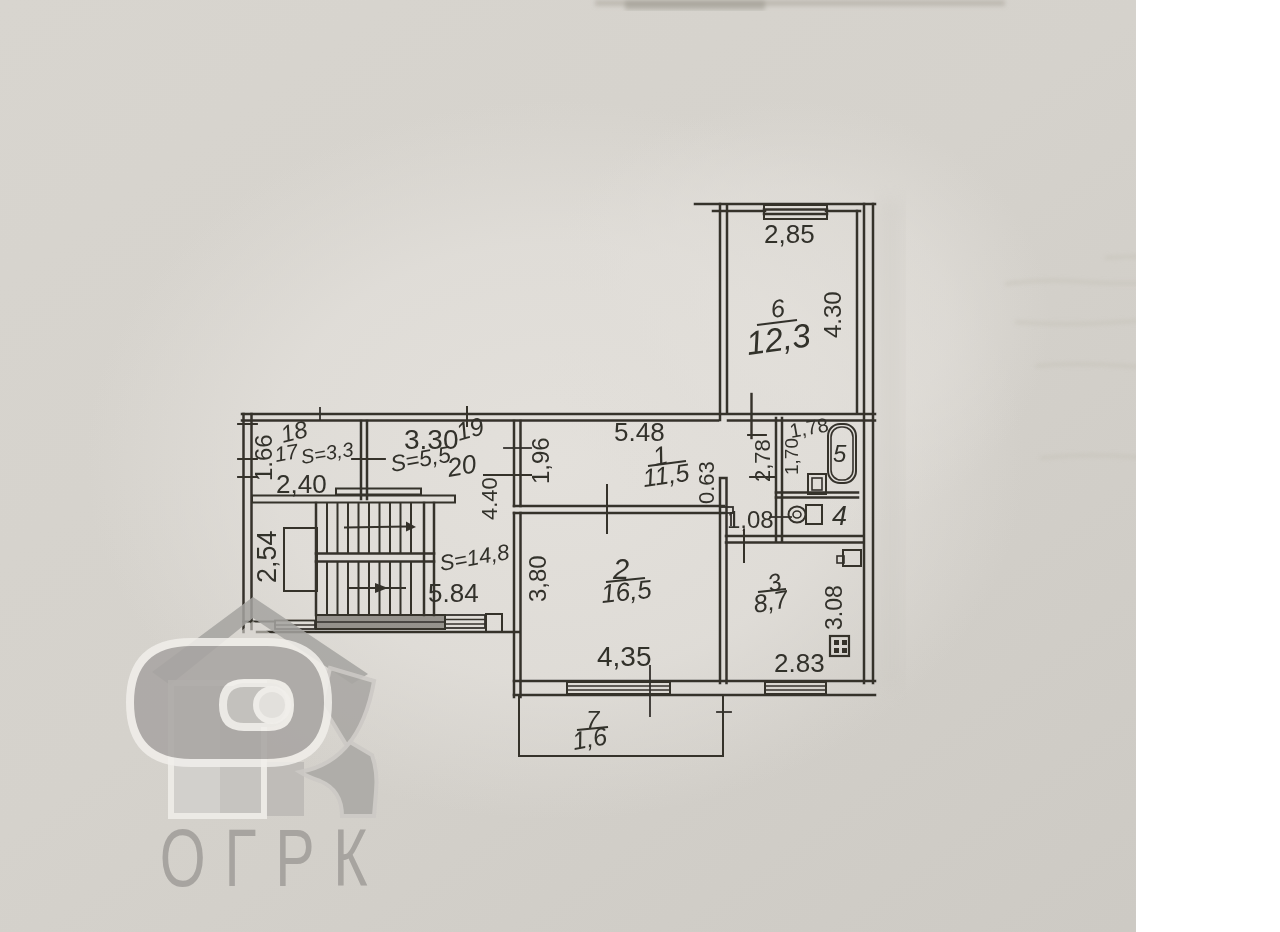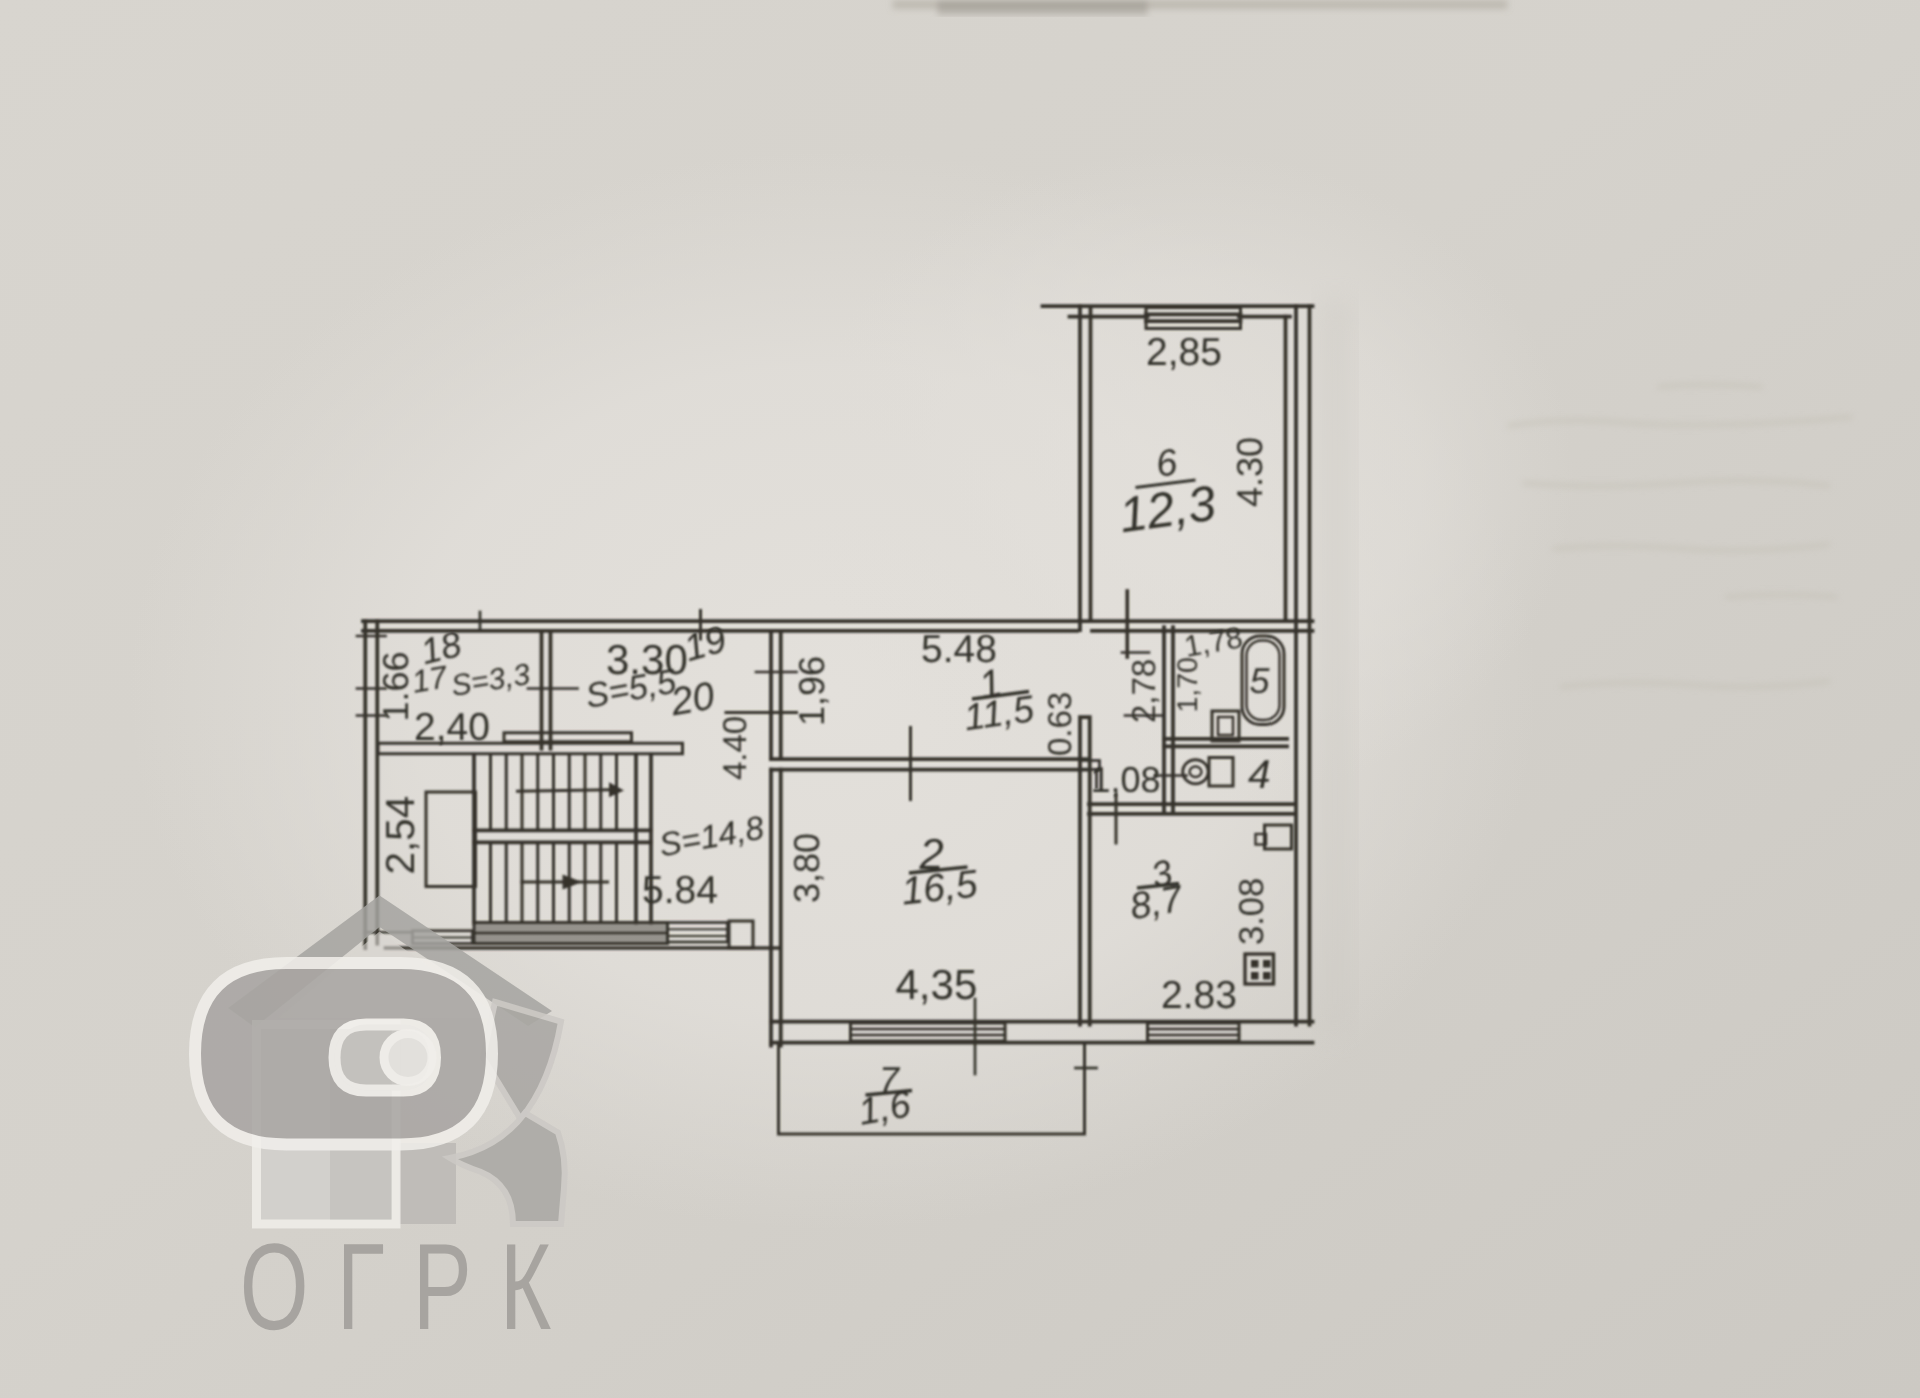--- a/index.html
+++ b/index.html
@@ -1,16 +1,16 @@
 <!DOCTYPE html>
 <html><head>
 <meta charset="utf-8">
 <style>
   html,body{margin:0;padding:0;}
-  #canvas{position:relative;width:1280px;height:932px;overflow:hidden;
+  #canvas{position:relative;width:1136px;height:932px;overflow:hidden;
     background:#d6d3cd; font-family:"Liberation Sans", sans-serif;}
   svg{position:absolute;left:0;top:0;}
 </style>
 </head>
 <body>
 <div id="canvas">
 <svg width="1280" height="932" viewBox="0 0 1280 932">
 <defs>
   <linearGradient id="base" x1="0" y1="0" x2="1" y2="1">
     <stop offset="0" stop-color="#d8d5cf"></stop>

